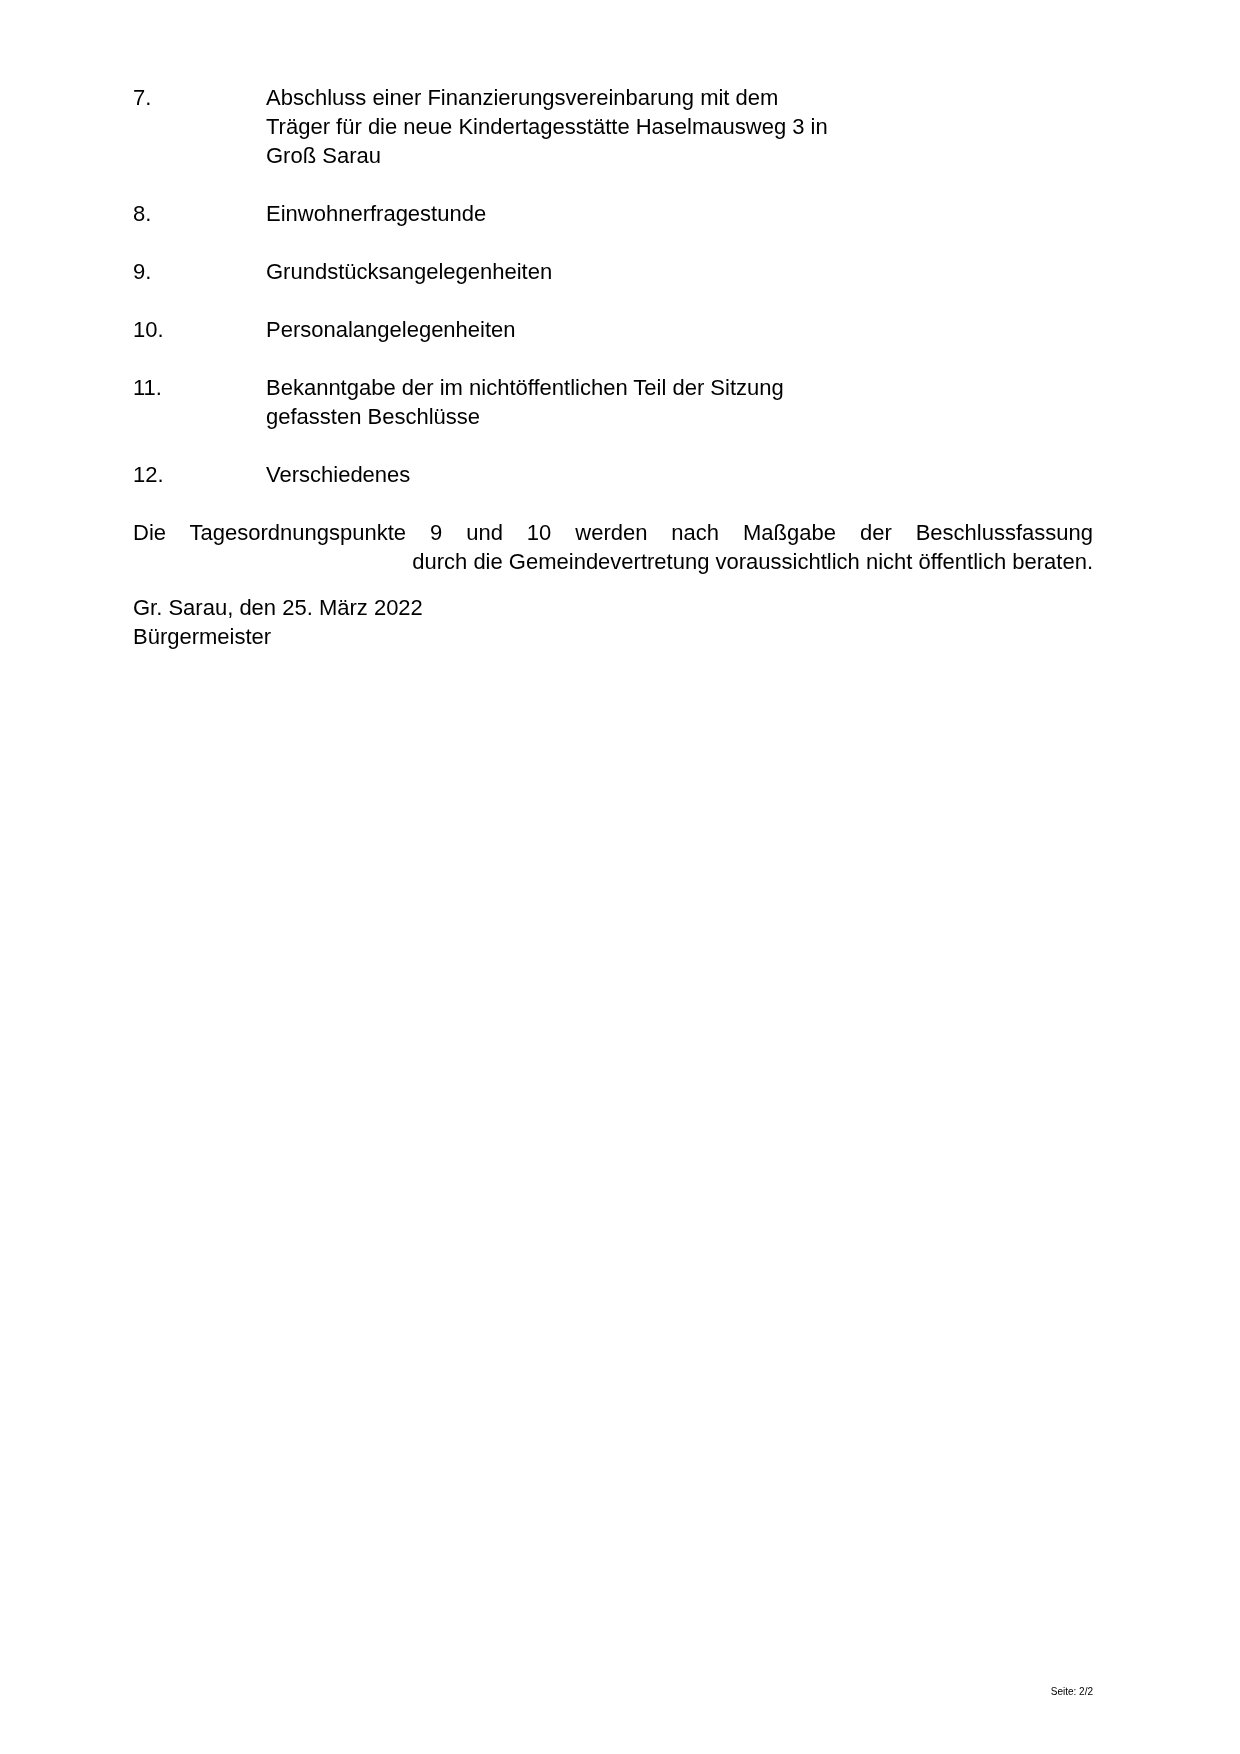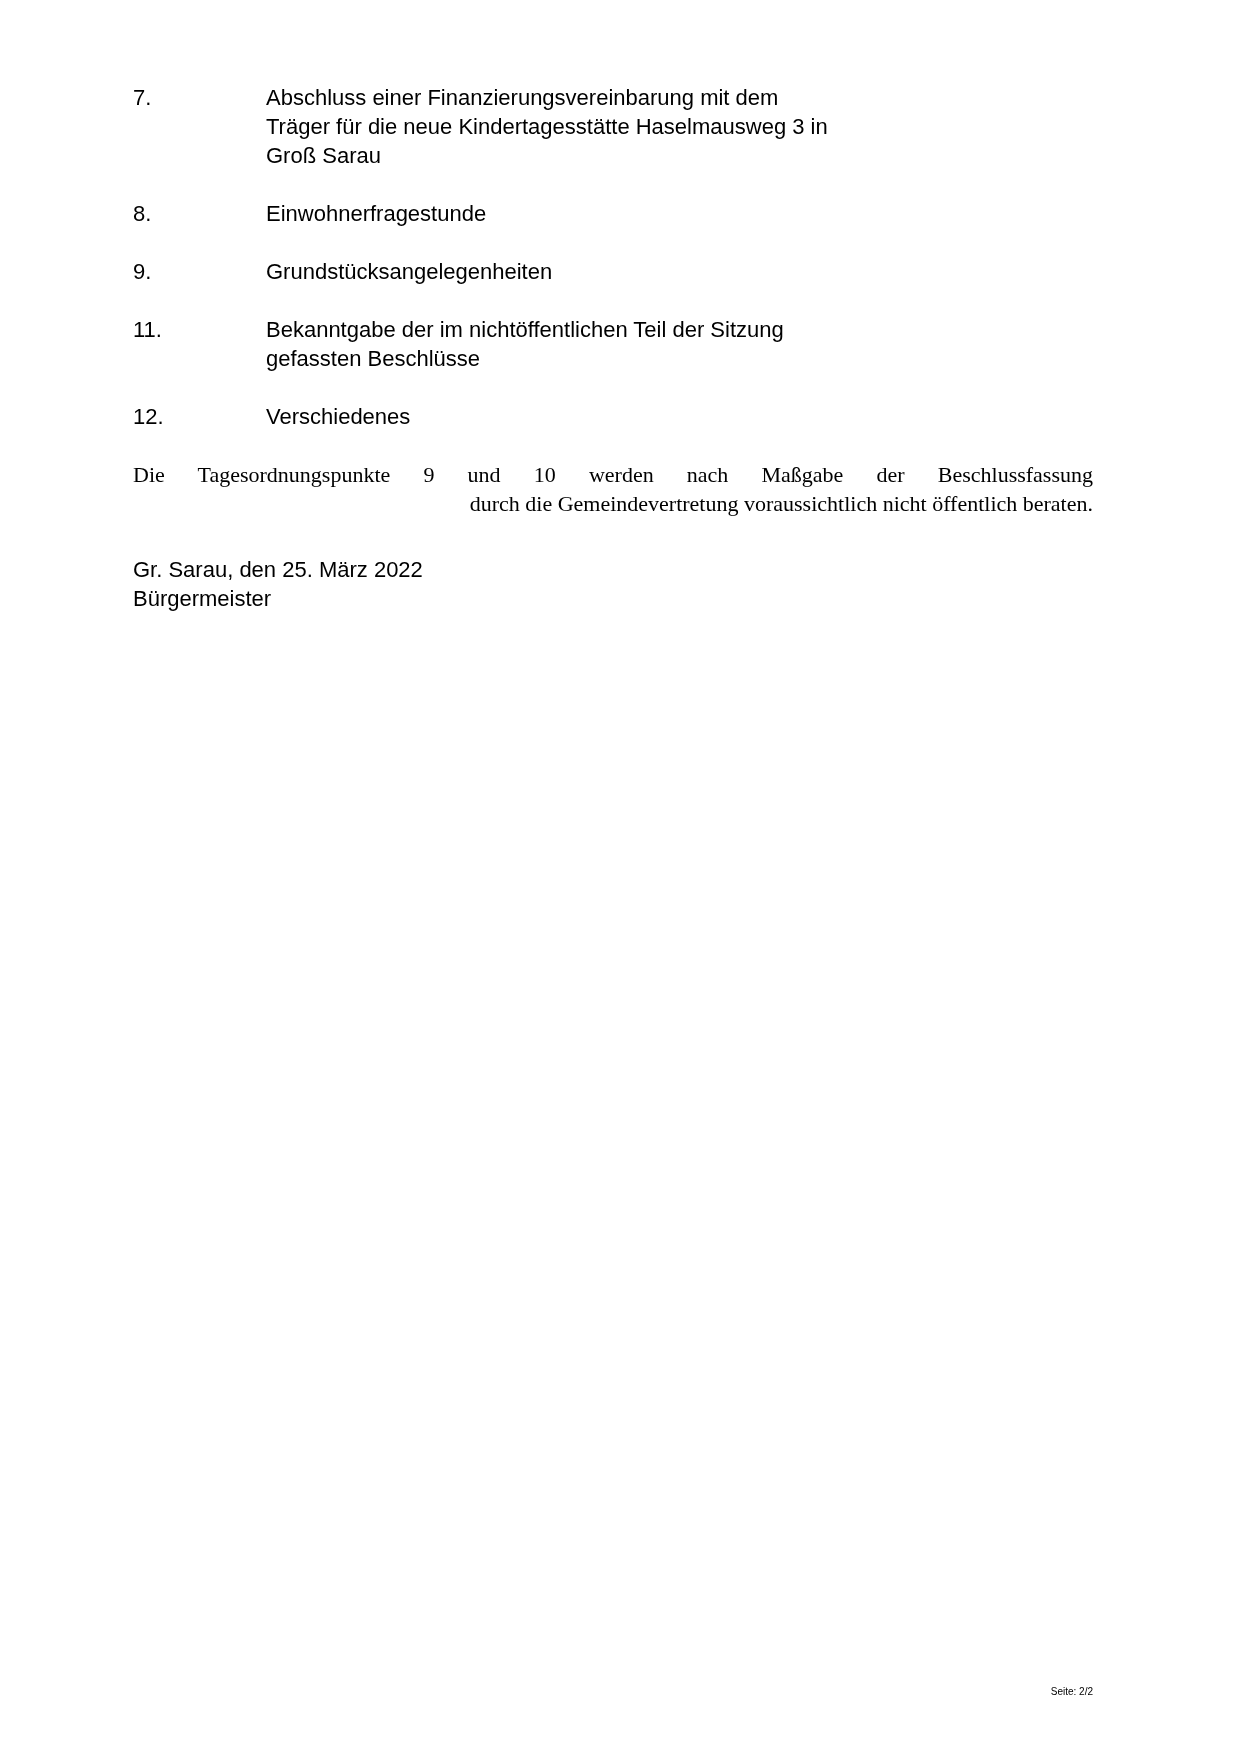--- a/index.html
+++ b/index.html
@@ -37,34 +37,33 @@
   }
 
   .agenda-text {
     width: 640px;
     white-space: pre-line;
   }
 
   .note {
     margin-top: 29px;
     width: 960px;
-    font-family: Liberation Serif, serif;
   }
 
   .note-line-justified {
     text-align: justify;
     text-align-last: justify;
   }
 
   .note-line {
     text-align: right;
   }
 
   .signature {
-    margin-top: 37px;
+    margin-top: 17px;
   }
 
   .footer {
     position: absolute;
     top: 1682px;
     right: 147px;
     font-size: 10px;
     line-height: 20px;
     text-align: right;
   }
@@ -85,20 +84,24 @@
     <div class="agenda-item">
       <div class="agenda-num">8.</div>
       <div class="agenda-text">Einwohnerfragestunde</div>
     </div>
 
     <div class="agenda-item">
       <div class="agenda-num">9.</div>
       <div class="agenda-text">Grundstücksangelegenheiten</div>
     </div>
 
+    <div class="agenda-item">
+      <div class="agenda-num">10.</div>
+      <div class="agenda-text">Personalangelegenheiten</div>
+    </div>
 
     <div class="agenda-item">
       <div class="agenda-num">11.</div>
       <div class="agenda-text">Bekanntgabe der im nichtöffentlichen Teil der Sitzung
 gefassten Beschlüsse</div>
     </div>
 
     <div class="agenda-item">
       <div class="agenda-num">12.</div>
       <div class="agenda-text">Verschiedenes</div>

